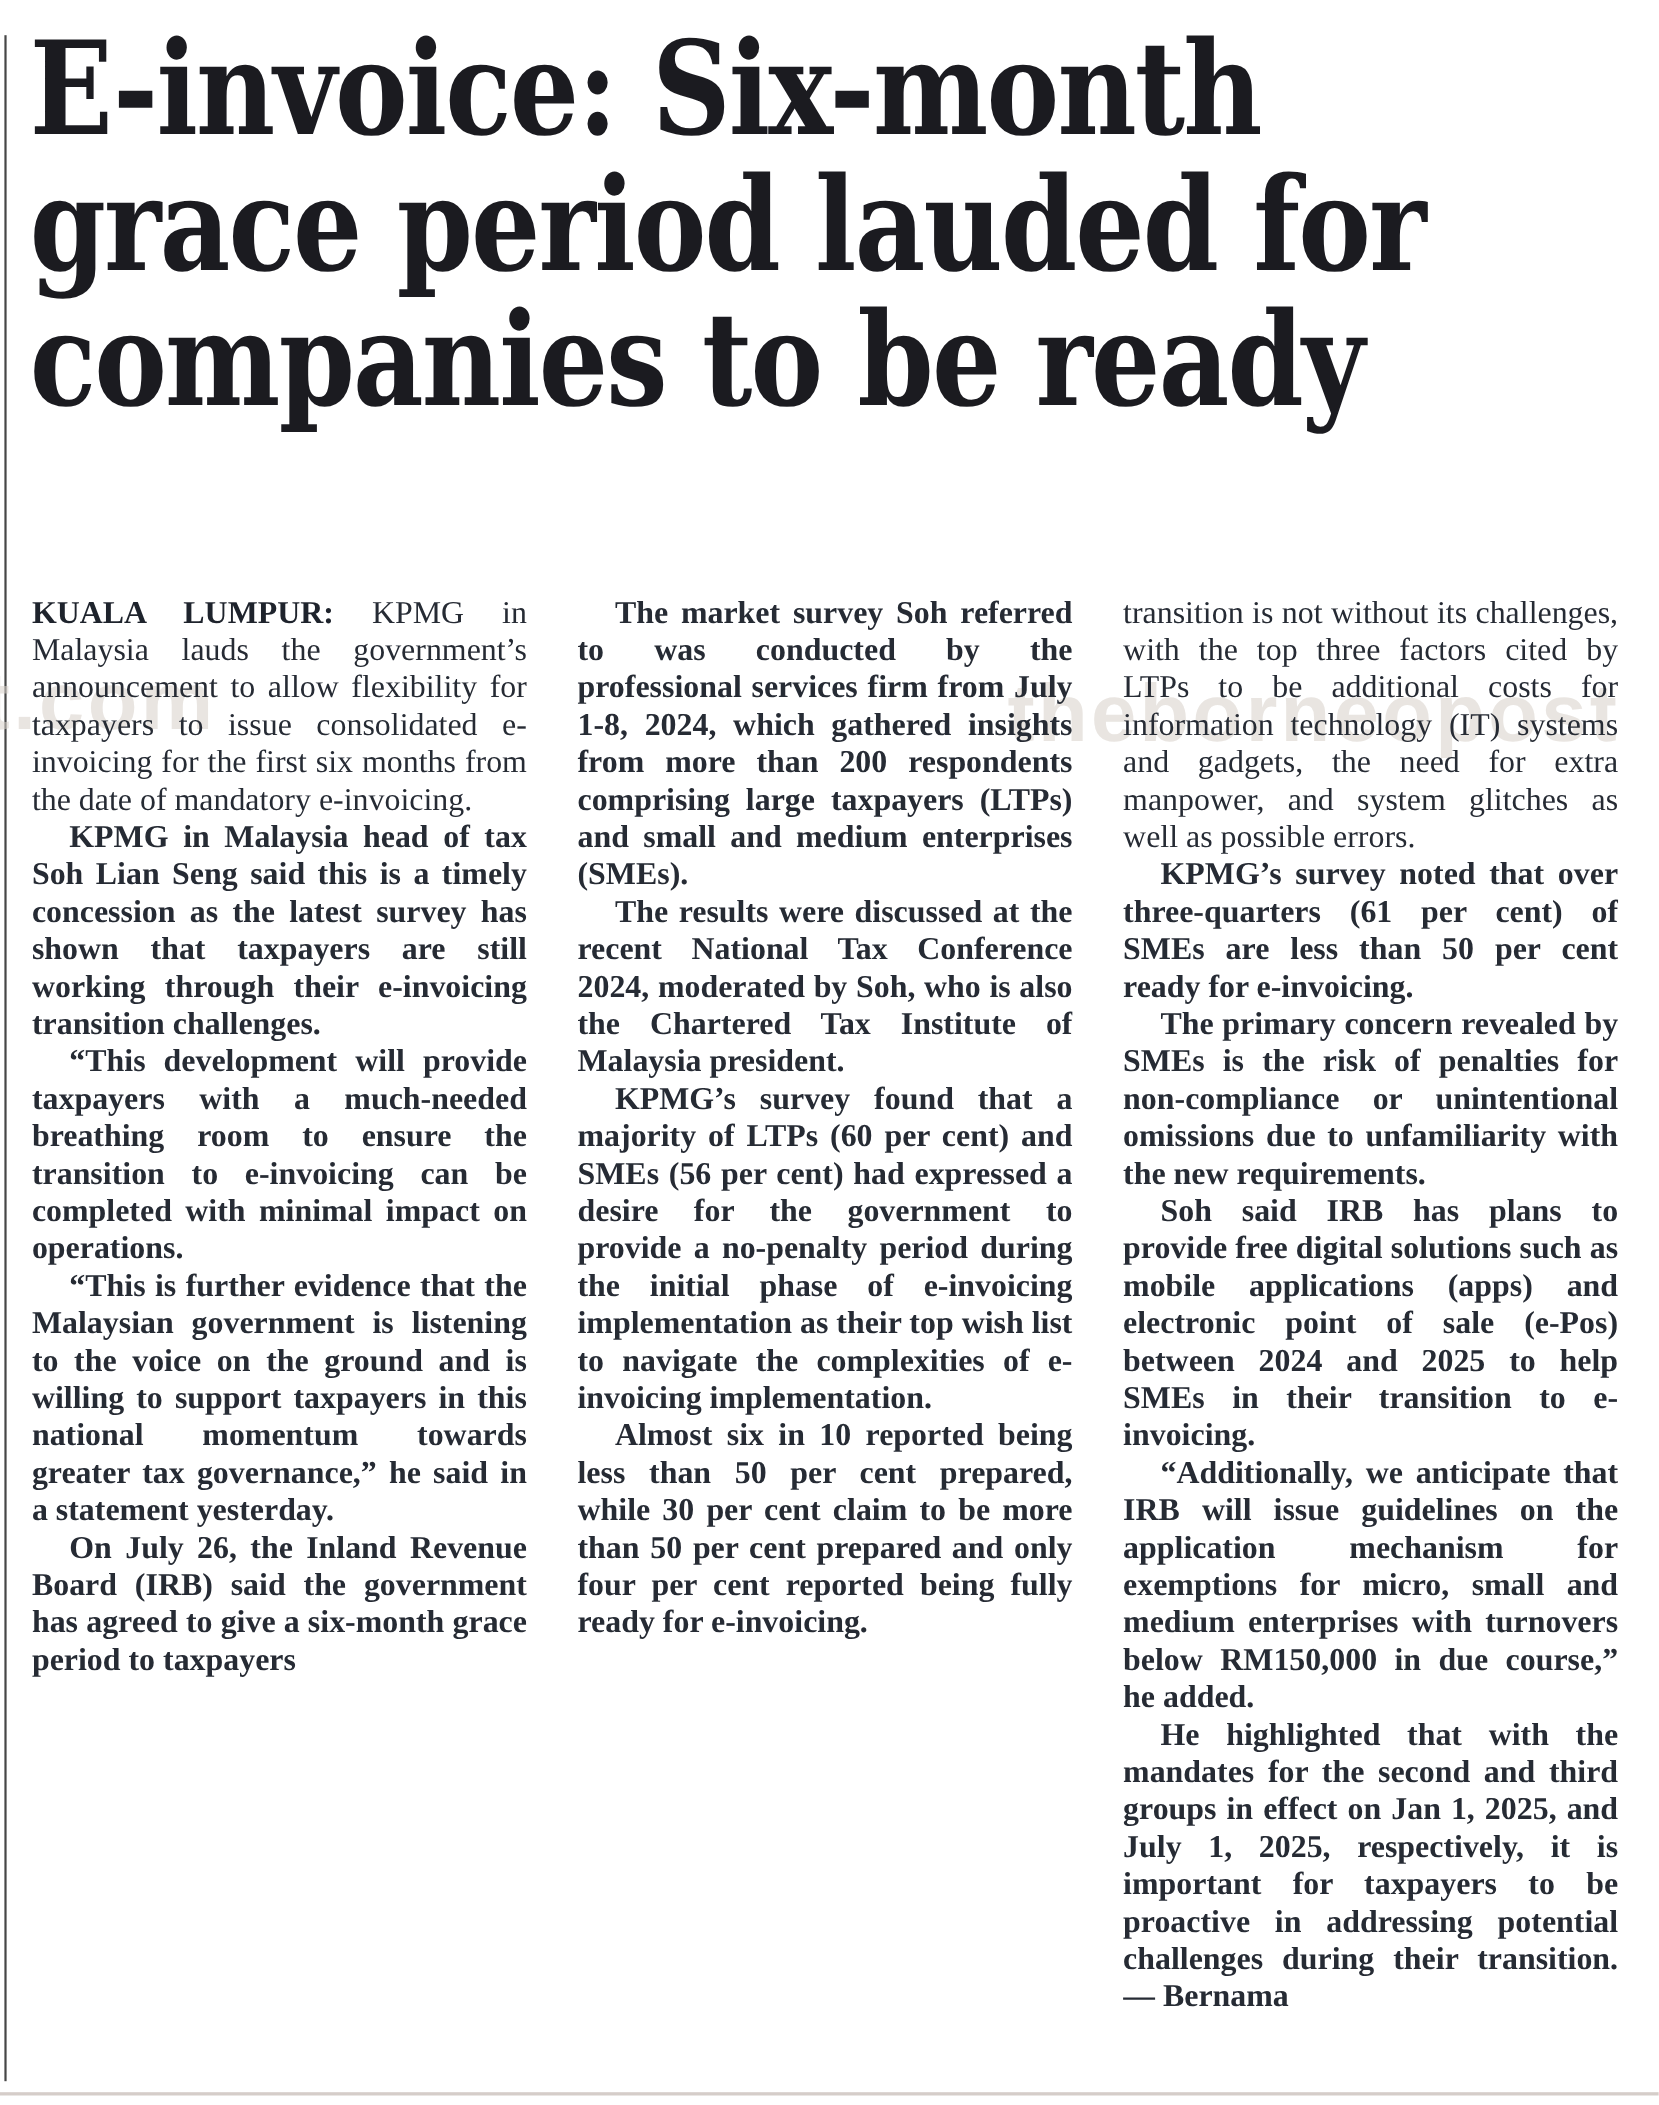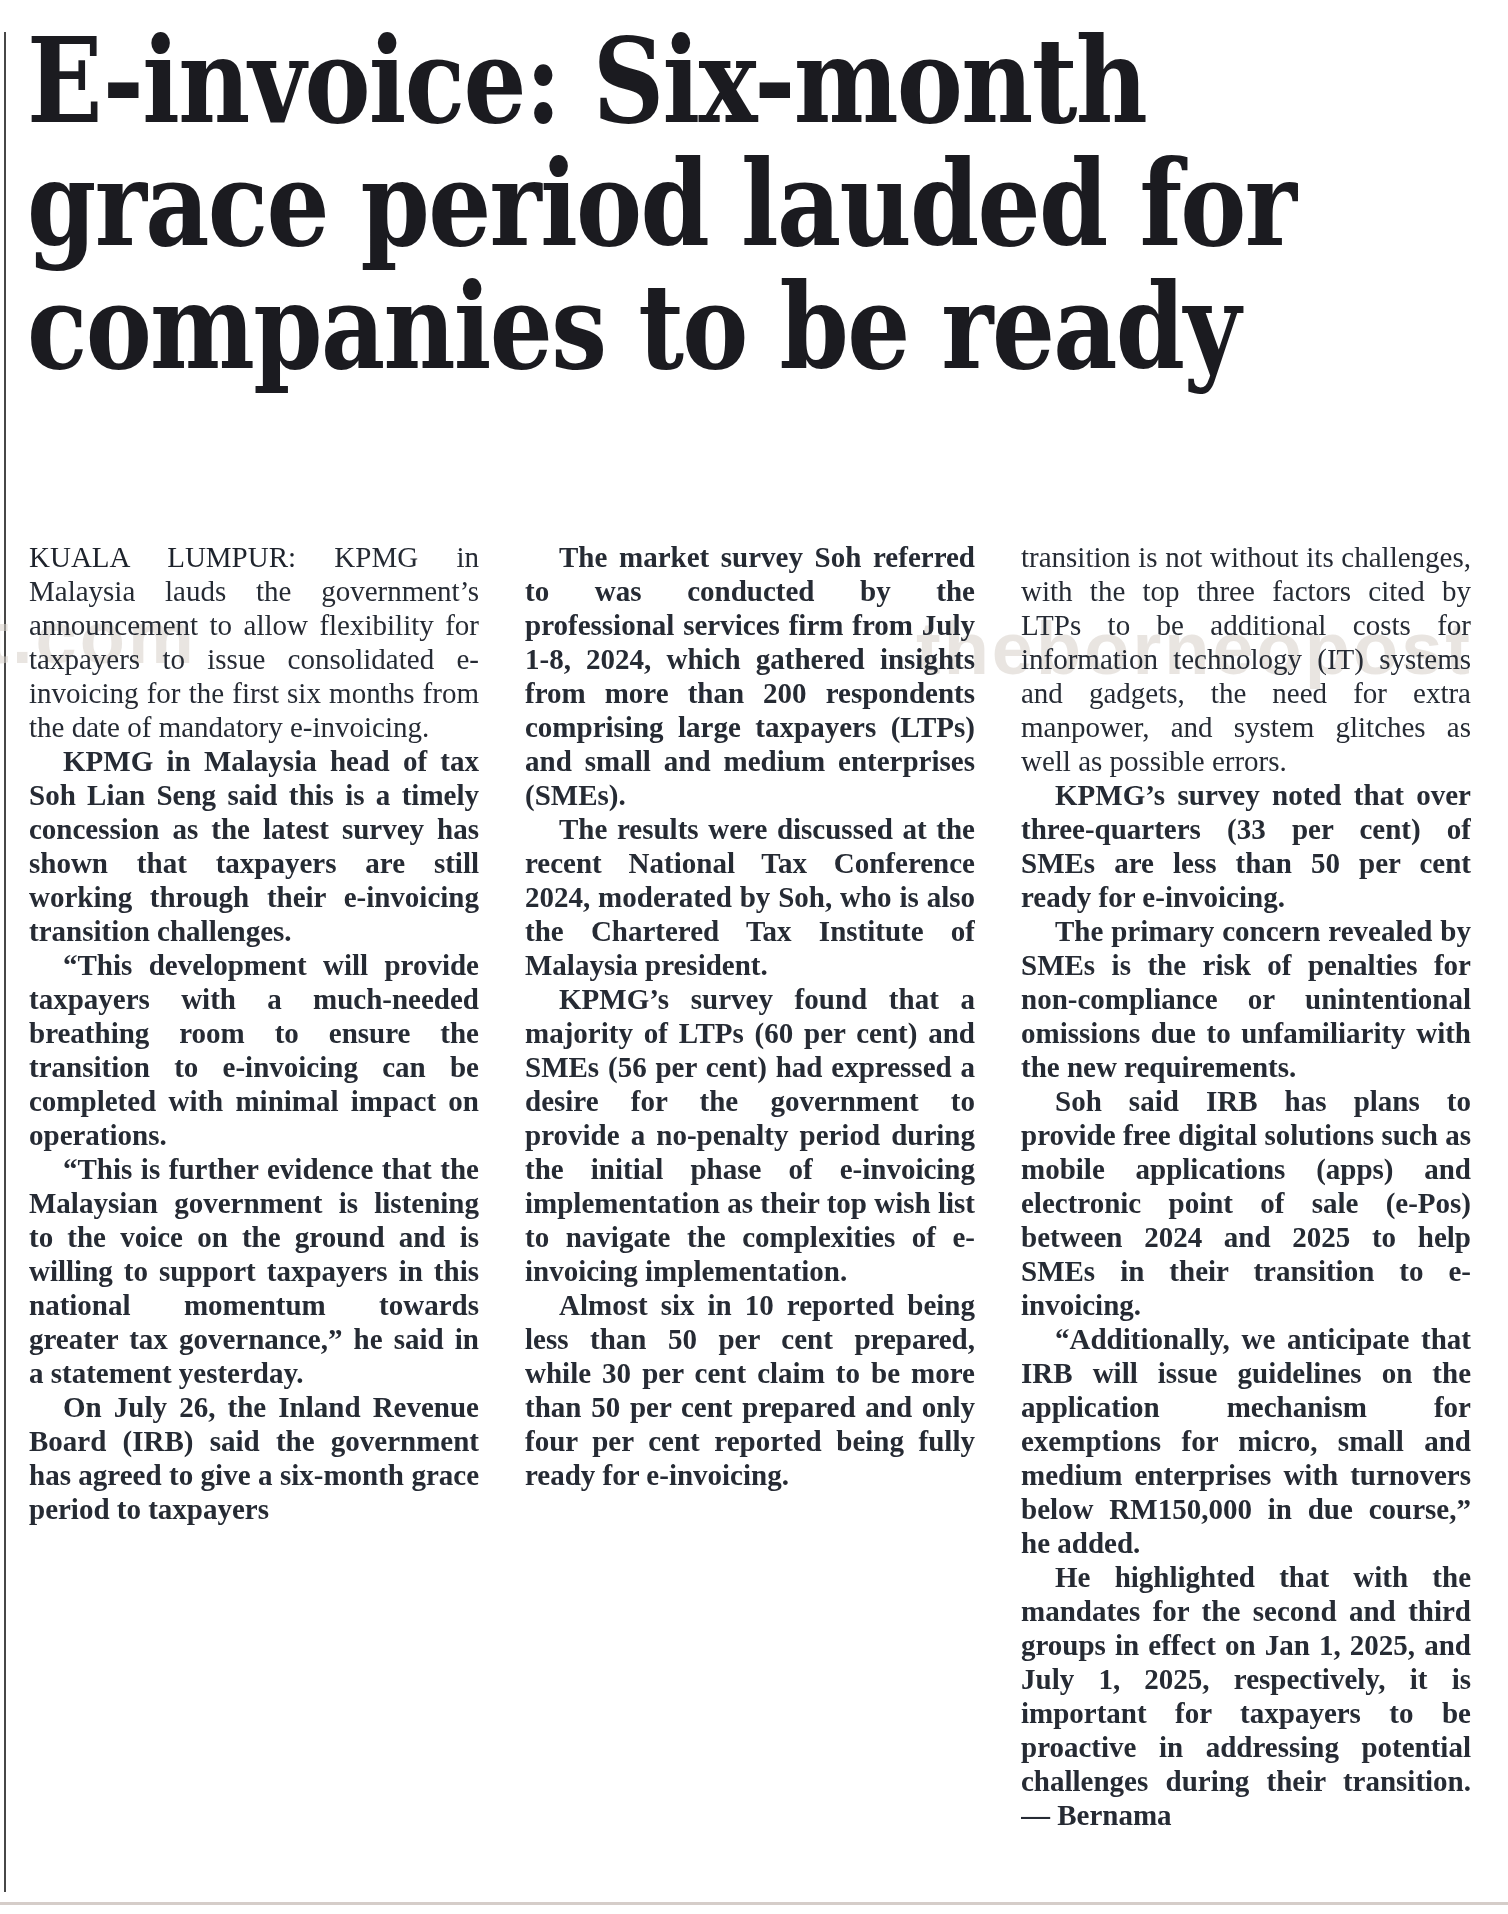--- a/index.html
+++ b/index.html
@@ -75,21 +75,21 @@
     overflow: hidden;
   }
   .col p {
     margin: 0;
     font-size: 29px;
     line-height: 34px;
     color: #262b34;
     text-align: justify;
   }
   .col p.indent { text-indent: 34px; font-weight: bold; }
-  .col p b { font-weight: normal; color: #1e232c; }
+  .col p b { font-weight: bold; color: #1e232c; }
 </style>
 </head>
 <body>
 
 <div class="left-rule"></div>
 
 <h1 class="headline">
   <span class="hl-line">E-invoice: Six-month</span>
   <span class="hl-line">grace period lauded for</span>
   <span class="hl-line">companies to be ready</span>
@@ -107,21 +107,21 @@
       <p class="para indent">On July 26, the Inland Revenue Board (IRB) said the government has agreed to give a six-month grace period to taxpayers</p>
     </div>
   <div class="col">
       <p class="para indent">The market survey Soh referred to was conducted by the professional services firm from July 1-8, 2024, which gathered insights from more than 200 respondents comprising large taxpayers (LTPs) and small and medium enterprises (SMEs).</p>
       <p class="para indent">The results were discussed at the recent National Tax Conference 2024, moderated by Soh, who is also the Chartered Tax Institute of Malaysia president.</p>
       <p class="para indent">KPMG’s survey found that a majority of LTPs (60 per cent) and SMEs (56 per cent) had expressed a desire for the government to provide a no-penalty period during the initial phase of e-invoicing implementation as their top wish list to navigate the complexities of e-invoicing implementation.</p>
       <p class="para indent">Almost six in 10 reported being less than 50 per cent prepared, while 30 per cent claim to be more than 50 per cent prepared and only four per cent reported being fully ready for e-invoicing.</p>
     </div>
   <div class="col">
       <p class="para">transition is not without its challenges, with the top three factors cited by LTPs to be additional costs for information technology (IT) systems and gadgets, the need for extra manpower, and system glitches as well as possible errors.</p>
-      <p class="para indent">KPMG’s survey noted that over three-quarters (33 per cent) of SMEs are less than 50 per cent ready for e-invoicing.</p>
+      <p class="para indent">KPMG’s survey noted that over three-quarters (61 per cent) of SMEs are less than 50 per cent ready for e-invoicing.</p>
       <p class="para indent">The primary concern revealed by SMEs is the risk of penalties for non-compliance or unintentional omissions due to unfamiliarity with the new requirements.</p>
       <p class="para indent">Soh said IRB has plans to provide free digital solutions such as mobile applications (apps) and electronic point of sale (e-Pos) between 2024 and 2025 to help SMEs in their transition to e-invoicing.</p>
       <p class="para indent">“Additionally, we anticipate that IRB will issue guidelines on the application mechanism for exemptions for micro, small and medium enterprises with turnovers below RM150,000 in due course,” he added.</p>
       <p class="para indent">He highlighted that with the mandates for the second and third groups in effect on Jan 1, 2025, and July 1, 2025, respectively, it is important for taxpayers to be proactive in addressing potential challenges during their transition. — Bernama</p>
     </div>
 </div>
 
 <div class="bottom-rule"></div>
 
 </body></html>

